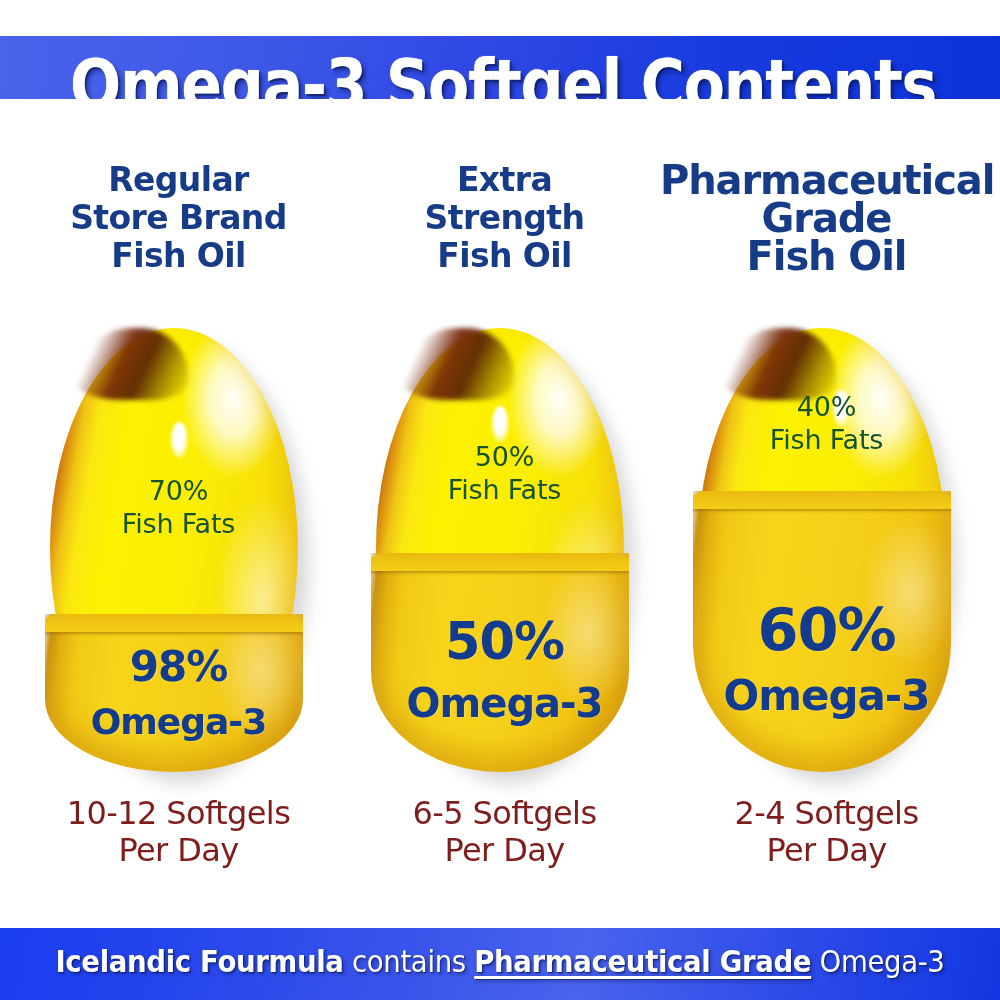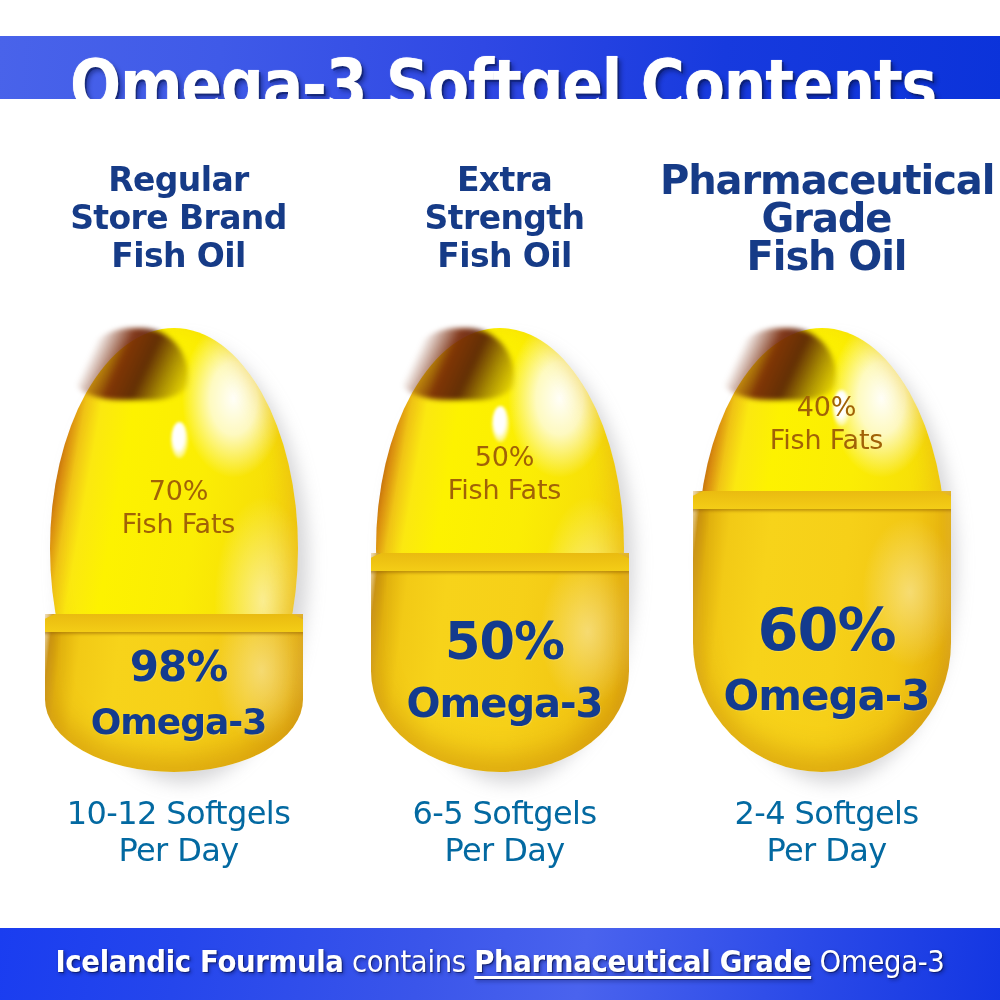--- a/index.html
+++ b/index.html
@@ -186,21 +186,21 @@
     height: 34px;
     border-radius: 50% / 100% 100% 0 0;
     background: linear-gradient(180deg, #c99306 0%, #e9ba10 45%, #f4cd16 100%);
     box-shadow: 0 2px 3px rgba(150,100,4,0.55);
   }
 
   .gel-label-top {
     position: absolute;
     left: 0; right: 0;
     text-align: center;
-    color: #a16207;
+    color: #14532d;
     font-family: "DejaVu Sans", sans-serif;
     font-weight: normal;
     font-size: 27px;
     line-height: 33px;
     white-space: pre-line;
     letter-spacing: -0.2px;
   }
   .gel-label-bottom {
     position: absolute;
     left: 0; right: 0;
@@ -232,21 +232,21 @@
   #cap-2 .gel-label-top    { top: 62px; }
   #cap-2 .gel-label-bottom { top: 256px; text-align: center; }
   #cap-2 .gel-label-bottom .pct { font-size: 59px; }
   #cap-2 .gel-label-bottom .om  { font-size: 42px; }
   #cap-2 .gel-spark { left: 135px; top: 62px; }
 
   .dose-label {
     position: absolute;
     left: -10px; right: -10px;
     text-align: center;
-    color: #0369a1;
+    color: #7f1d1d;
     font-family: "DejaVu Sans", sans-serif;
     font-weight: normal;
     font-size: 32px;
     line-height: 37px;
     letter-spacing: -0.6px;
     white-space: pre-line;
   }
 
   
   #footer-banner {

